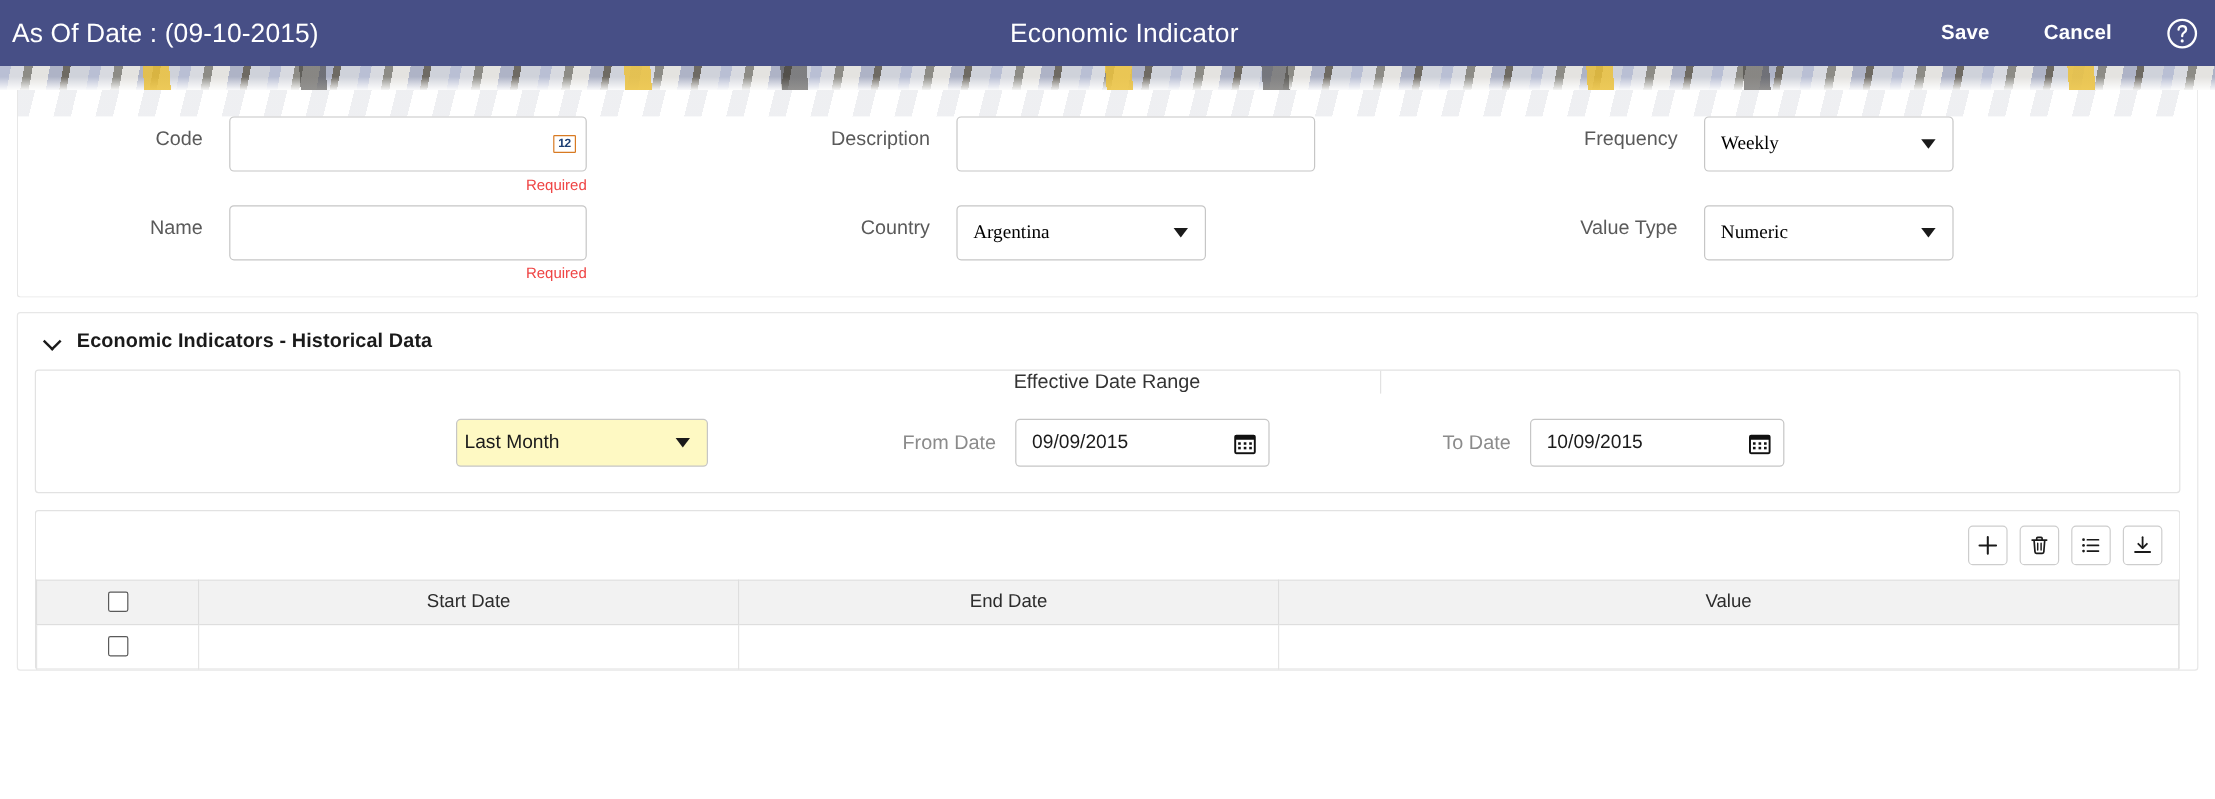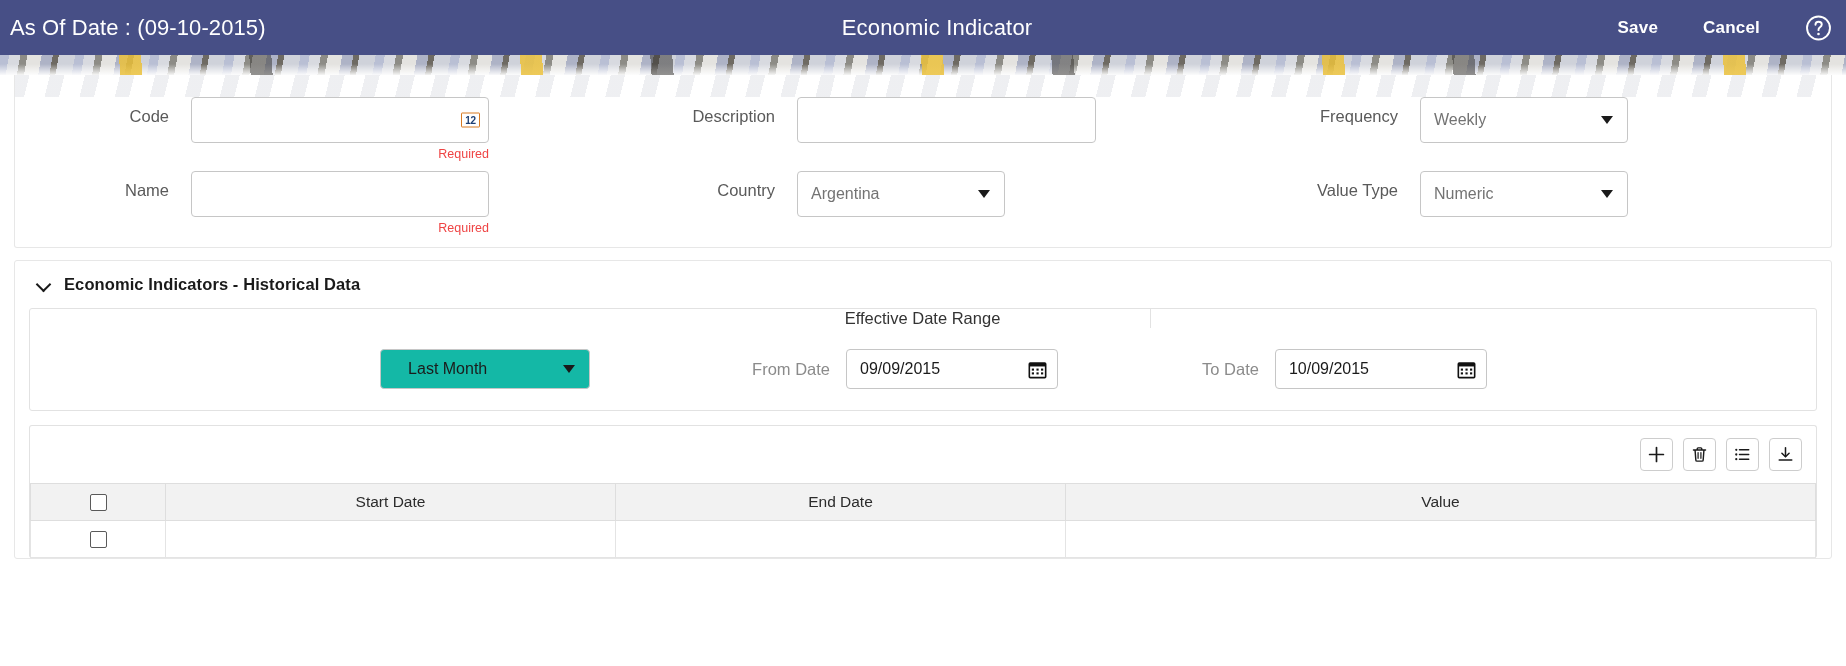--- a/index.html
+++ b/index.html
@@ -201,24 +201,25 @@
     background: #fff;
     display: flex;
     align-items: center;
     padding: 0 10px 0 13px;
     cursor: pointer;
     position: relative;
   }
   .selectbox.country { width: 208px; }
   .selectbox .sel-value {
     font-size: 16px;
-    color: #737373;
+    color: #000000;
     flex: 1;
     white-space: nowrap;
     overflow: hidden;
+    font-family: Liberation Serif, serif;
   }
   .caret {
     width: 0; height: 0;
     border-left: 6.5px solid transparent;
     border-right: 6.5px solid transparent;
     border-top: 8px solid #1a1a1a;
     margin-right: 4px;
   }
 
   
@@ -285,23 +286,23 @@
     padding-left: 21px;
   }
 
   .dr-select {
     width: 210px;
     height: 40px;
     border: 1px solid #c6c6c6;
     border-radius: 4px;
     display: flex;
     align-items: center;
-    padding: 0 10px 0 27px;
-    cursor: pointer;
-    background: #14b8a6;
+    padding: 0 10px 0 6px;
+    cursor: pointer;
+    background: #fef9c3;
   }
   .dr-select .sel-value { font-size: 16px; color: #1b1b1b; flex: 1; }
 
   .datefield-wrap {
     display: flex;
     align-items: center;
   }
   .date-label {
     font-size: 16.5px;
     color: #8b8b8b;

